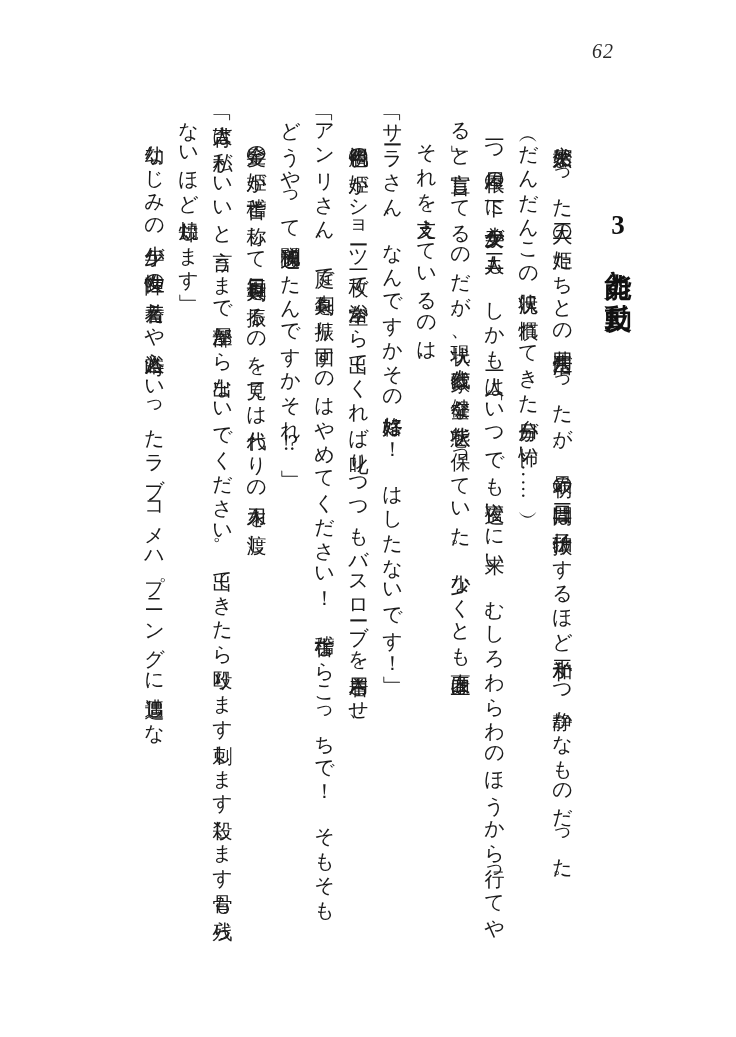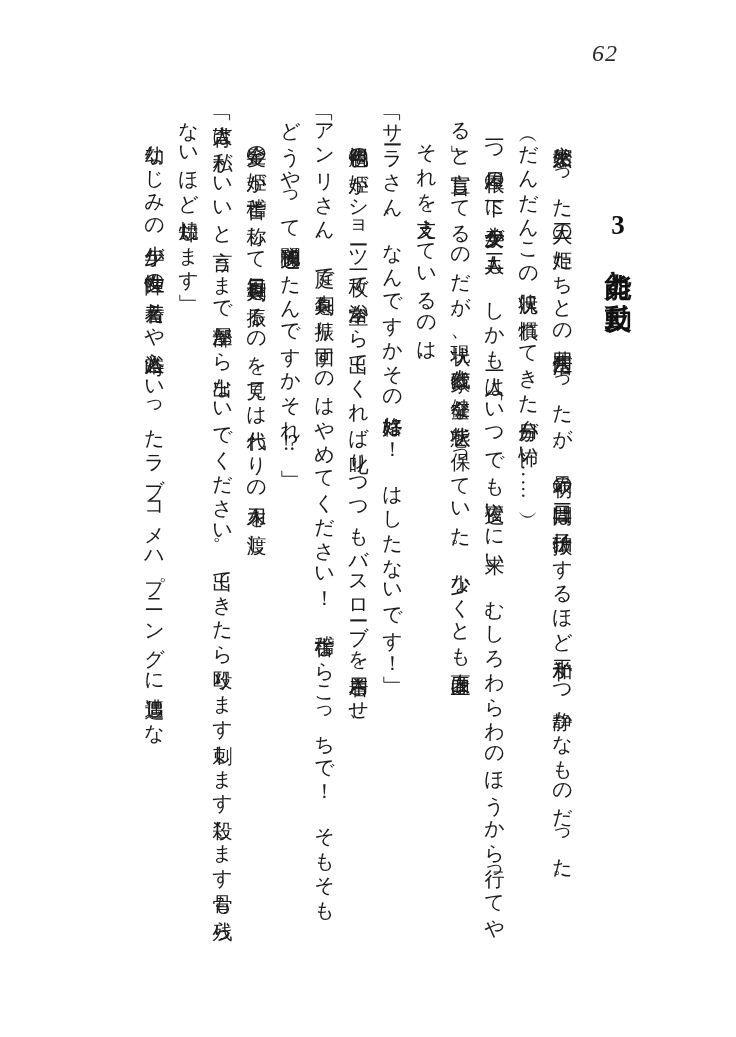--- a/index.html
+++ b/index.html
@@ -14,21 +14,21 @@
     height: 1037px;
     background: #ffffff;
     color: #1b1b1b;
     font-family: "Liberation Serif", "DejaVu Serif", serif;
     overflow: hidden;
   }
   .page-number {
     position: absolute;
     top: 40px;
     left: 592px;
-    font-size: 24px;
+    font-size: 20px;
     font-style: italic;
     letter-spacing: 1px;
     color: #2a2a2a;
   }
   .text-area {
     position: absolute;
     top: 108px;
     right: 86px;
     height: 824px;
     writing-mode: vertical-rl;

